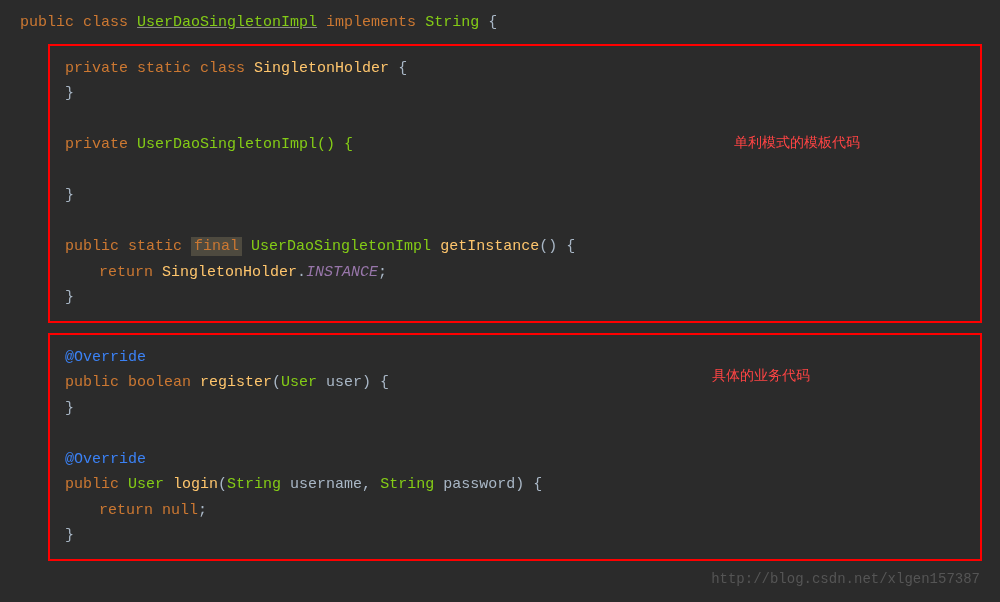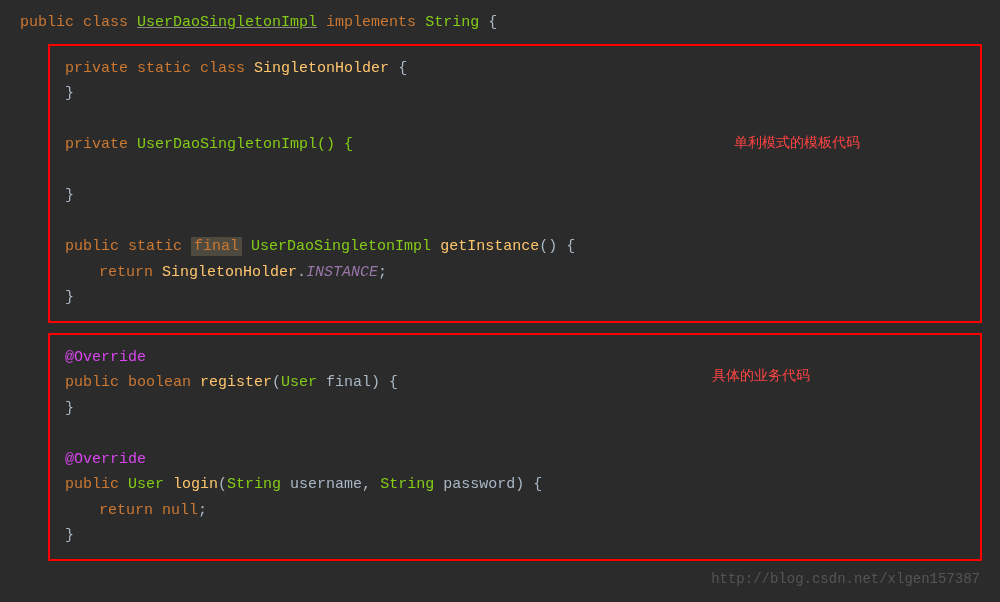--- a/index.html
+++ b/index.html
@@ -47,21 +47,21 @@
       bottom: 10px;
       right: 20px;
       color: #555;
       font-size: 14px;
       font-family: Liberation Mono, monospace;
     }
     .kw-orange { color: #cc7832; }
     .kw-purple { color: #9876aa; font-style: italic; }
     .kw-yellow { color: #ffc66d; margin-top: 11px; }
     .kw-white { color: #a9b7c6; }
-    .kw-olive { color: #d946ef; }
+    .kw-olive { color: #3b82f6; }
     .class-name { color: #84cc16; }
     .underline { text-decoration: underline; text-decoration-color: #888; }
     .highlight-box { background-color: #4e4a3f; padding: 1px 3px; }
     .line { white-space: pre; }
     .indent1 { padding-left: 34px; }
   </style>
 </head>
 <body>
 
 <div class="code-container">
@@ -86,21 +86,21 @@
     <div class="line indent1"><span class="kw-orange">return</span> <span class="kw-yellow">SingletonHolder</span><span>.</span><span class="kw-purple">INSTANCE</span><span>;</span></div>
 
     <div class="line">}</div>
   </div>
 
   <div class="red-box">
     <div class="annotation annotation-2">具体的业务代码</div>
 
     <div class="line kw-olive">@Override</div>
 
-    <div class="line"><span class="kw-orange">public</span> <span class="kw-orange">boolean</span> <span class="kw-yellow">register</span><span>(</span><span class="class-name">User</span><span> final) {</span></div>
+    <div class="line"><span class="kw-orange">public</span> <span class="kw-orange">boolean</span> <span class="kw-yellow">register</span><span>(</span><span class="class-name">User</span><span> user) {</span></div>
 
 
     <div class="line">}</div>
     <div class="line">&nbsp;</div>
 
     <div class="line kw-olive">@Override</div>
 
     <div class="line"><span class="kw-orange">public</span> <span class="class-name">User</span> <span class="kw-yellow">login</span><span>(</span><span class="class-name">String</span><span> username, </span><span class="class-name">String</span><span> password) {</span></div>
 
     <div class="line indent1"><span class="kw-orange">return</span> <span class="kw-orange">null</span><span>;</span></div>

